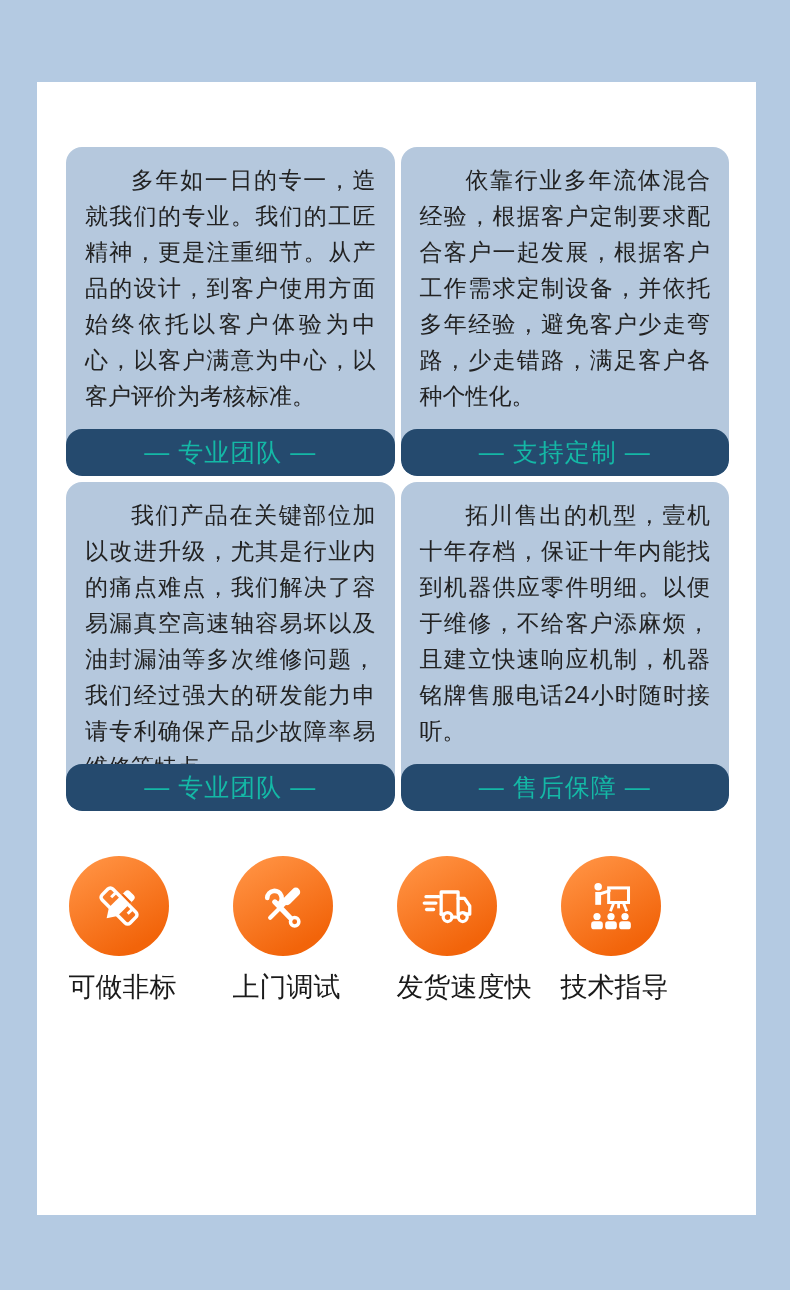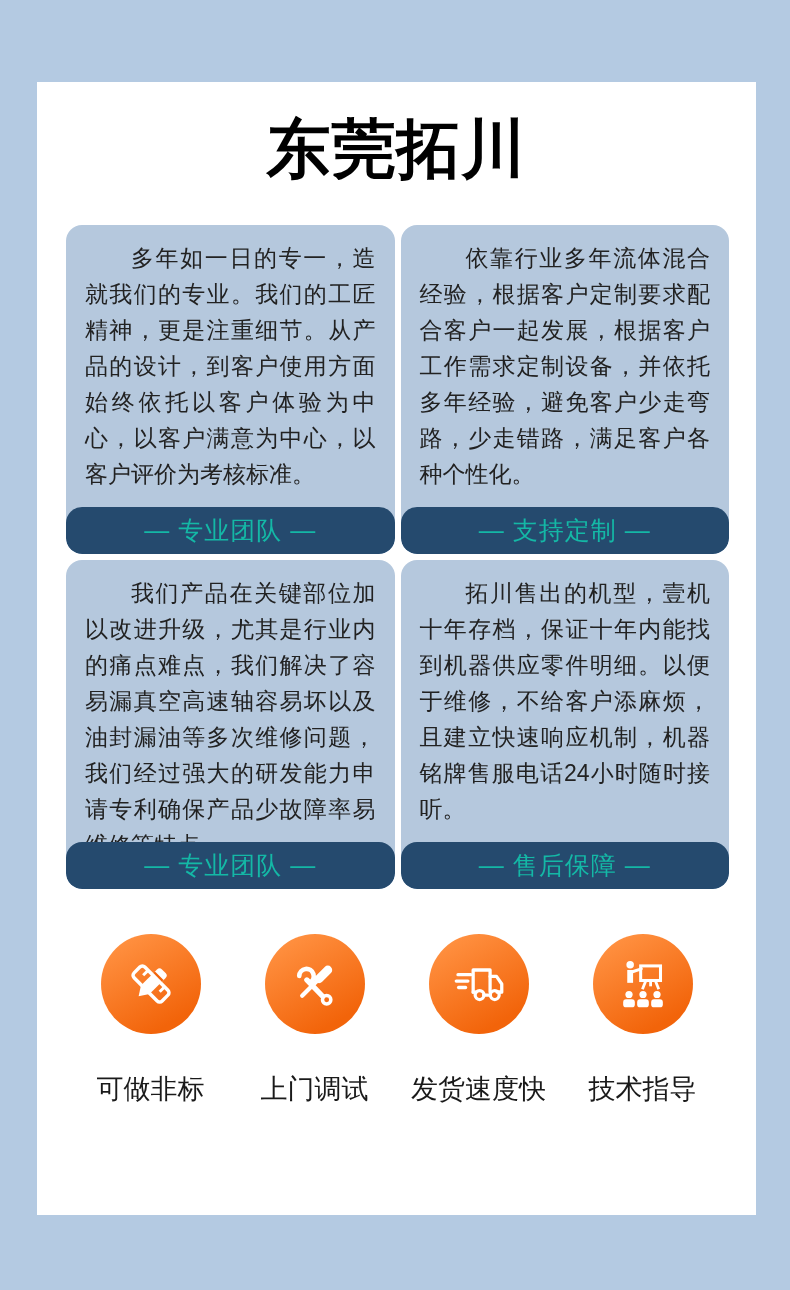--- a/index.html
+++ b/index.html
@@ -67,22 +67,21 @@
   }
   .features {
     display: flex;
     justify-content: center;
     margin-top: 45px;
   }
   .feature {
     width: 164px;
     display: flex;
     flex-direction: column;
-    align-items: center;
-    gap: 24px;
+    align-items: flex-start;
   }
   .feature-circle {
     width: 100px; height: 100px;
     border-radius: 50%;
     background: linear-gradient(150deg, #ff9040 12%, #f2640a 82%);
     display: flex;
     align-items: center;
     justify-content: center;
   }
   .feature-circle svg { width: 56px; height: 56px; display: block; }
@@ -93,21 +92,20 @@
     font-weight: 500;
     white-space: nowrap;
   }
 </style>
 </head>
 <body>
 
 <div class="panel">
 
   <div class="title">
-    <div>东莞拓川</div>
   </div>
 
   <div class="cards">
 
     <div class="card">
       <div class="card-body">多年如一日的专一，造就我们的专业。我们的工匠精神，更是注重细节。从产品的设计，到客户使用方面始终依托以客户体验为中心，以客户满意为中心，以客户评价为考核标准。</div>
       <div class="card-label">— 专业团队 —</div>
     </div>
 
     <div class="card">

